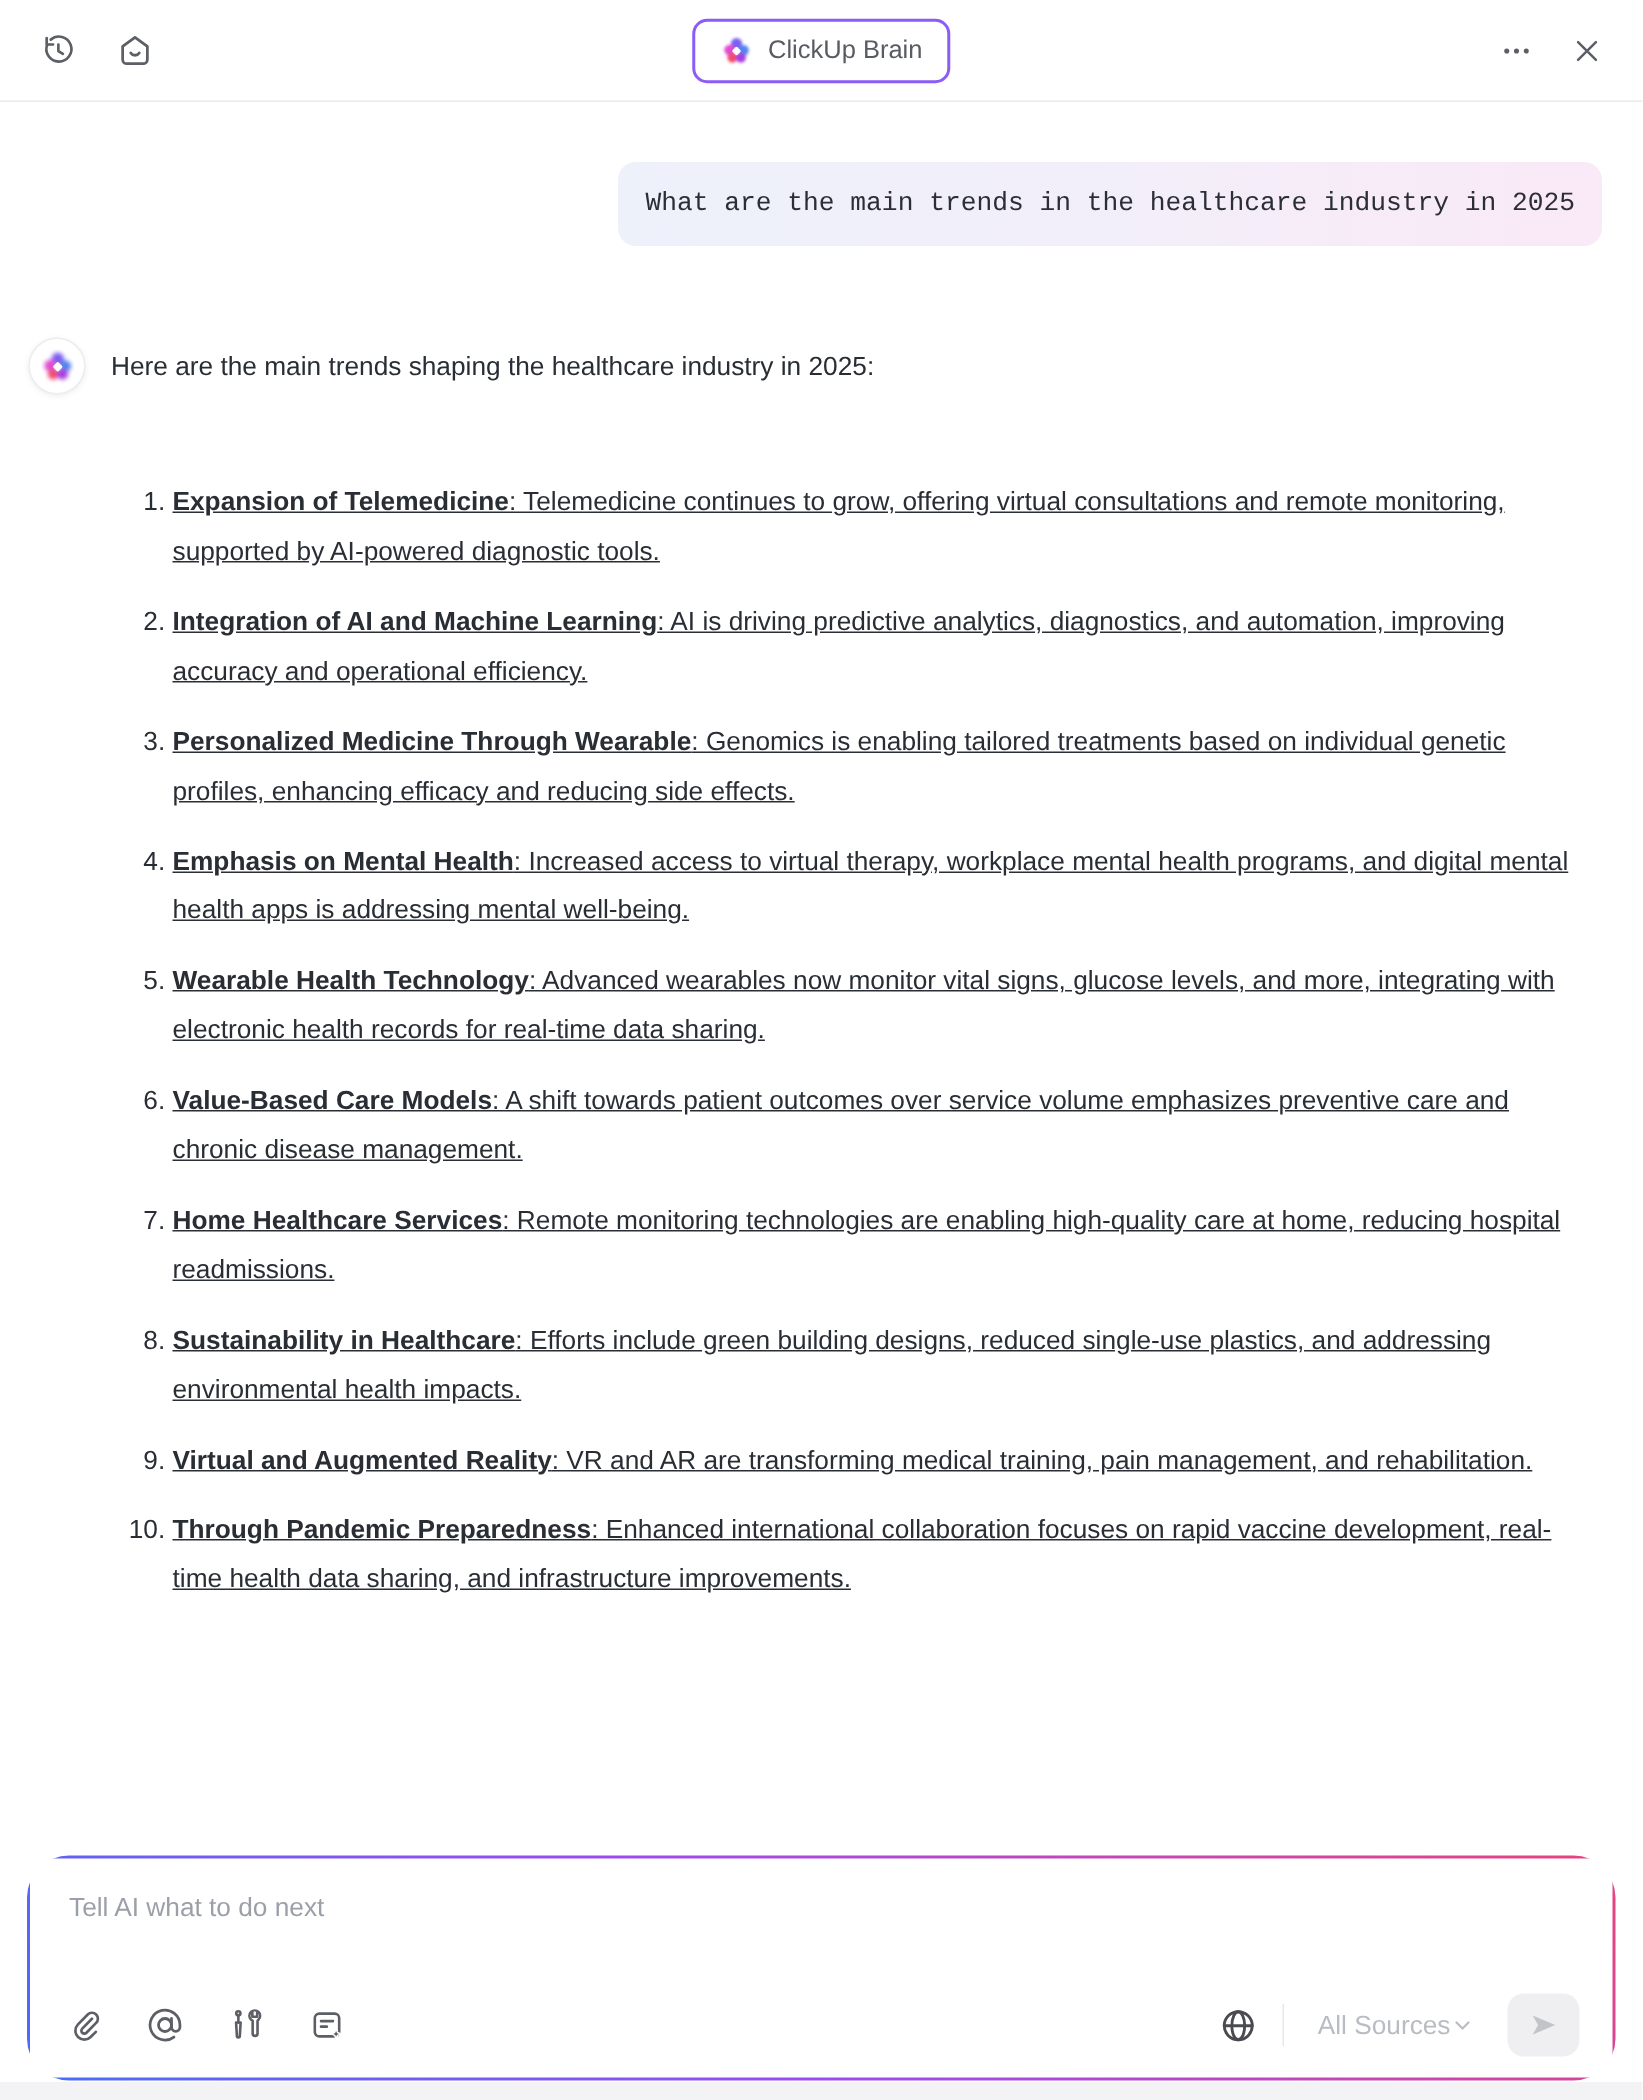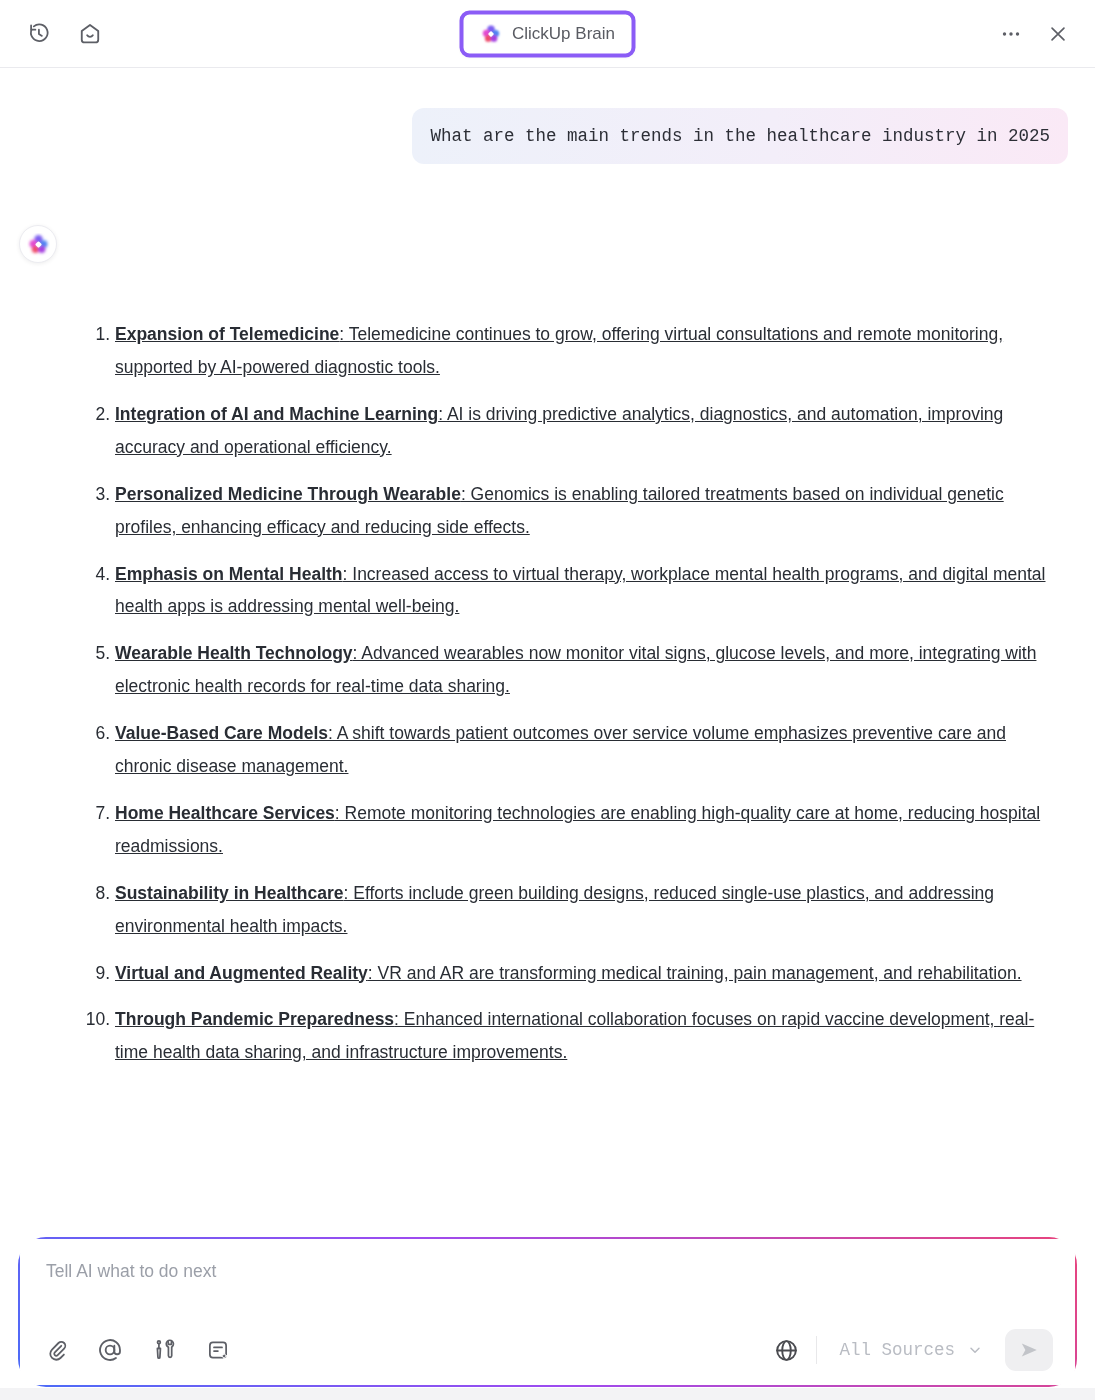--- a/index.html
+++ b/index.html
@@ -23,21 +23,21 @@
     background: #fff;
   }
   .header-left { display: flex; align-items: center; gap: 26px; }
   .icon-btn {
     display: flex; align-items: center; justify-content: center;
     color: #5d5f66; cursor: pointer; background: none; border: none; padding: 0;
   }
   .brain-badge {
     position: absolute; left: 50%; top: 50%; transform: translate(-50%, -50%);
     display: flex; align-items: center; gap: 11px;
-    border: 4px solid #8b5cf6; border-radius: 10px;
+    border: 2px solid #8b5cf6; border-radius: 10px;
     background: #fff;
     padding: 9px 17px;
     font-size: 17px; font-weight: 500; color: #595b62;
     box-shadow: 0 1px 2px rgba(0,0,0,0.02);
   }
   .header-right { display: flex; align-items: center; gap: 24px; }
 
   
   .user-row { display: flex; justify-content: flex-end; padding: 40px 27px 0 27px; }
   .user-bubble {
@@ -91,23 +91,23 @@
     padding: 6px 2px 0 2px;
     background: transparent;
   }
   .composer-input::placeholder { color: #9b9fa8; }
   .composer-bar { display: flex; align-items: center; justify-content: space-between; }
   .composer-tools { display: flex; align-items: center; gap: 28px; color: #55565c; }
   .composer-right { display: flex; align-items: center; gap: 16px; }
   .globe { color: #4a4b50; }
   .v-divider { width: 1px; height: 28px; background: #e8e8ea; }
   .sources-select {
-    display: flex; align-items: center; gap: 12px;
+    display: flex; align-items: center; gap: 0;
     color: #b9bcc3; font-size: 17.5px; cursor: pointer;
-    background: none; border: none; font-family: Liberation Mono, monospace;
+    background: none; border: none; font-family: Liberation Sans, sans-serif;
   }
   .send-btn {
     width: 48px; height: 42px; border-radius: 11px;
     background: #efeff1; border: none;
     display: flex; align-items: center; justify-content: center;
     color: #c2c4c9; cursor: pointer;
   }
   .footer-strip {
     position: absolute; left: 0; right: 0; bottom: 0; height: 12px;
     background: #f3f3f5;
@@ -196,20 +196,21 @@
           <circle cx="10" cy="5.4" r="3.6" fill="#7b5ff0"></circle>
           <circle cx="14.4" cy="9.6" r="3.4" fill="#4f83f1"></circle>
           <circle cx="5.6" cy="9.4" r="3.4" fill="#e24bd1"></circle>
           <circle cx="7.4" cy="14.2" r="3.2" fill="#ef4b6b"></circle>
           <circle cx="12.8" cy="14.2" r="3.2" fill="#a43fe0"></circle>
         </g>
         <rect x="7.9" y="7.9" width="4.2" height="4.2" fill="#ffffff" transform="rotate(45 10 10)" rx="0.8"></rect>
       </svg>
     </span>
   </div>
+  <div class="ai-intro">Here are the main trends shaping the healthcare industry in 2025:</div>
 </div>
 
 <ol class="trend-list">
   <li><strong>Expansion of Telemedicine</strong><span>: Telemedicine continues to grow, offering virtual consultations and remote monitoring, supported by AI-powered diagnostic tools.</span></li>
   <li><strong>Integration of AI and Machine Learning</strong><span>: AI is driving predictive analytics, diagnostics, and automation, improving accuracy and operational efficiency.</span></li>
   <li><strong>Personalized Medicine Through Wearable</strong><span>: Genomics is enabling tailored treatments based on individual genetic profiles, enhancing efficacy and reducing side effects.</span></li>
   <li><strong>Emphasis on Mental Health</strong><span>: Increased access to virtual therapy, workplace mental health programs, and digital mental health apps is addressing mental well-being.</span></li>
   <li><strong>Wearable Health Technology</strong><span>: Advanced wearables now monitor vital signs, glucose levels, and more, integrating with electronic health records for real-time data sharing.</span></li>
   <li><strong>Value-Based Care Models</strong><span>: A shift towards patient outcomes over service volume emphasizes preventive care and chronic disease management.</span></li>
   <li><strong>Home Healthcare Services</strong><span>: Remote monitoring technologies are enabling high-quality care at home, reducing hospital readmissions.</span></li>

